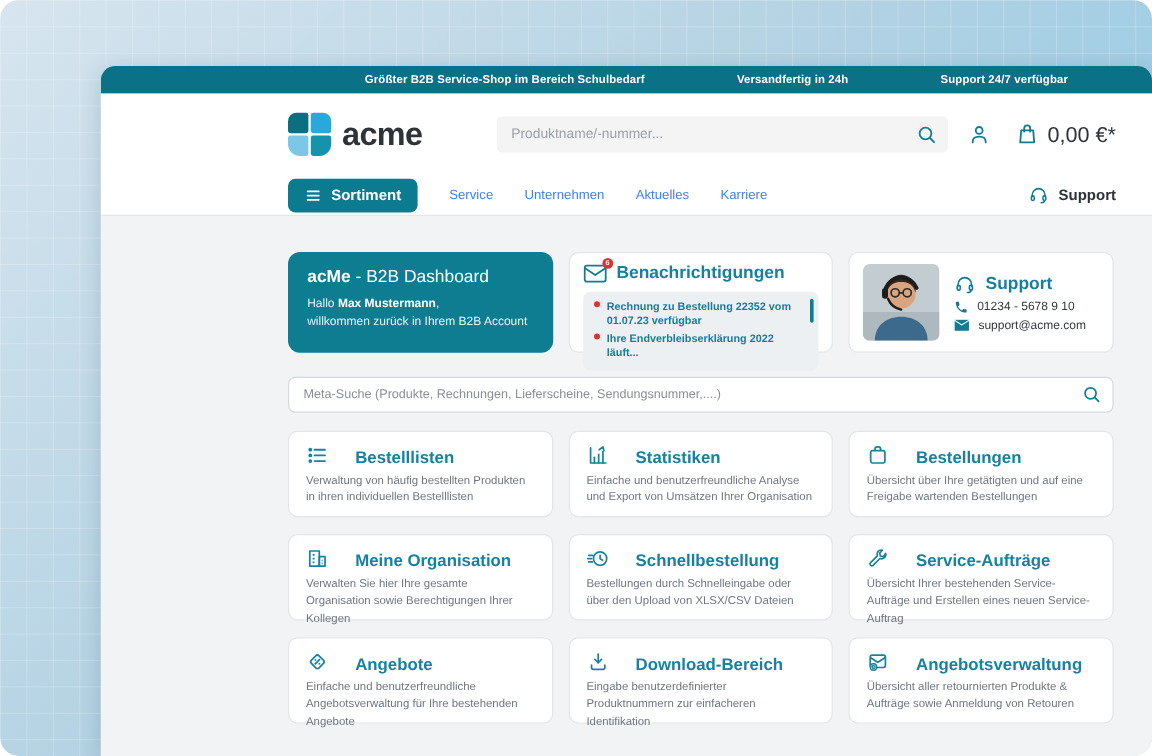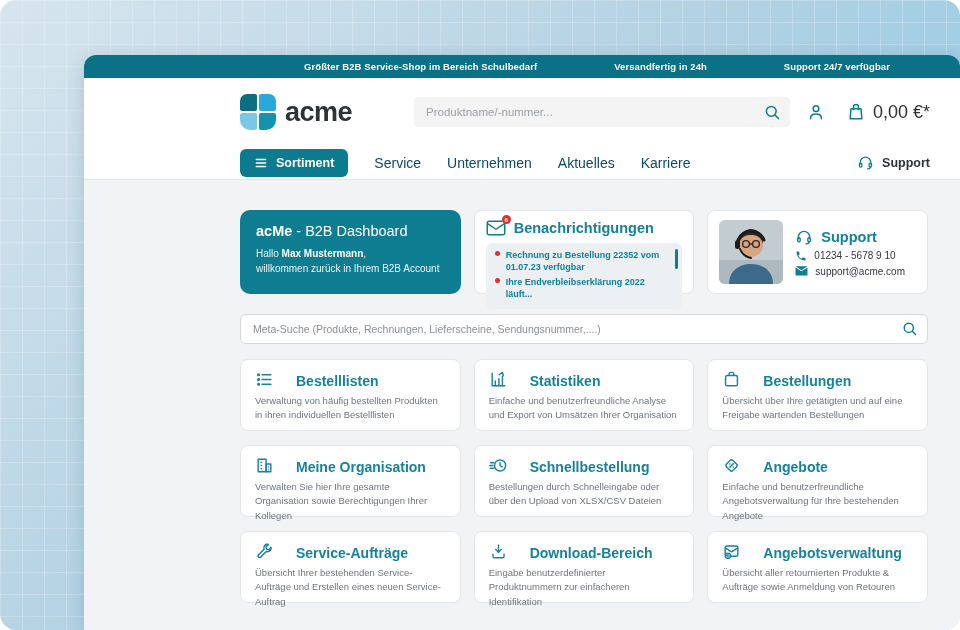--- a/index.html
+++ b/index.html
@@ -55,21 +55,21 @@
   
   .nav {
     height:34px; flex:0 0 auto; background:#fff; border-bottom:1px solid #e4e7ea;
     display:flex; align-items:center; padding:0 30px 0 156px; gap:26px;
   }
   .nav-pill {
     display:flex; align-items:flex-start; gap:8px; background:#0c7b8f; color:#fff;
     border:none; border-radius:6px; padding:7px 14px; font-size:12.5px; font-weight:bold;
     font-family:inherit; cursor:pointer;
   }
-  .nav-link { font-size:14px; color:#0c4a6e; cursor:pointer; text-decoration:none; }
+  .nav-link { font-size:11px; color:#3b82f6; cursor:pointer; text-decoration:none; }
   .nav-right { margin-left:auto; display:flex; align-items:center; gap:8px; cursor:pointer; }
   .nav-right span { font-size:12.5px; color:#2e3338; font-weight:bold; }
 
   
   .main { flex:1; background:#f1f3f5; padding:30px 32px 0 156px; }
   .toprow { display:grid; grid-template-columns:1fr 1fr 1fr; gap:13px; }
 
   .dash-card {
     background:#0e7d92; border-radius:10px; color:#fff; padding:13px 16px; height:84px;
   }
@@ -351,38 +351,38 @@
                 <line x1="2" y1="15.5" x2="6" y2="15.5"></line>
             </svg>
             <span class="tile-title">Schnellbestellung</span>
           </div>
           <div class="tile-desc">Bestellungen durch Schnelleingabe oder über den Upload von XLSX/CSV Dateien</div>
         </div>
 
         <div class="tile">
           <div class="tile-head">
             <svg width="19" height="19" viewBox="0 0 24 24" fill="none" stroke="#1682a0" stroke-width="1.8" stroke-linecap="round" stroke-linejoin="round">
+              <path d="M20.2 6.5a4.4 4.4 0 0 1-5.9 5.4L7 19.2a2 2 0 0 1-2.8-2.8l7.3-7.3a4.4 4.4 0 0 1 5.4-5.9L14 6.1l.7 3.2 3.2.7 2.3-3.5z"></path>
+            </svg>
+            <span class="tile-title">Service-Aufträge</span>
+          </div>
+          <div class="tile-desc">Übersicht Ihrer bestehenden Service-Aufträge und Erstellen eines neuen Service-Auftrag</div>
+        </div>
+
+        <div class="tile">
+          <div class="tile-head">
+            <svg width="19" height="19" viewBox="0 0 24 24" fill="none" stroke="#1682a0" stroke-width="1.8" stroke-linecap="round" stroke-linejoin="round">
               <rect x="6.3" y="6.3" width="11.4" height="11.4" rx="2.5" transform="rotate(45 12 12)"></rect>
               <line x1="9.8" y1="14.2" x2="14.2" y2="9.8"></line>
               <circle cx="9.9" cy="10" r="1" fill="#1682a0" stroke="none"></circle>
                 <circle cx="14.1" cy="14" r="1" fill="#1682a0" stroke="none"></circle>
             </svg>
             <span class="tile-title">Angebote</span>
           </div>
           <div class="tile-desc">Einfache und benutzerfreundliche Angebotsverwaltung für Ihre bestehenden Angebote</div>
-        </div>
-
-        <div class="tile">
-          <div class="tile-head">
-            <svg width="19" height="19" viewBox="0 0 24 24" fill="none" stroke="#1682a0" stroke-width="1.8" stroke-linecap="round" stroke-linejoin="round">
-              <path d="M20.2 6.5a4.4 4.4 0 0 1-5.9 5.4L7 19.2a2 2 0 0 1-2.8-2.8l7.3-7.3a4.4 4.4 0 0 1 5.4-5.9L14 6.1l.7 3.2 3.2.7 2.3-3.5z"></path>
-            </svg>
-            <span class="tile-title">Service-Aufträge</span>
-          </div>
-          <div class="tile-desc">Übersicht Ihrer bestehenden Service-Aufträge und Erstellen eines neuen Service-Auftrag</div>
         </div>
 
         <div class="tile">
           <div class="tile-head">
             <svg width="19" height="19" viewBox="0 0 24 24" fill="none" stroke="#1682a0" stroke-width="1.8" stroke-linecap="round" stroke-linejoin="round">
               <line x1="12" y1="4" x2="12" y2="13"></line>
                 <path d="M8.5 9.5L12 13l3.5-3.5"></path>
               <path d="M5 15.5V18a2 2 0 0 0 2 2h10a2 2 0 0 0 2-2v-2.5"></path>
             </svg>
             <span class="tile-title">Download-Bereich</span>

